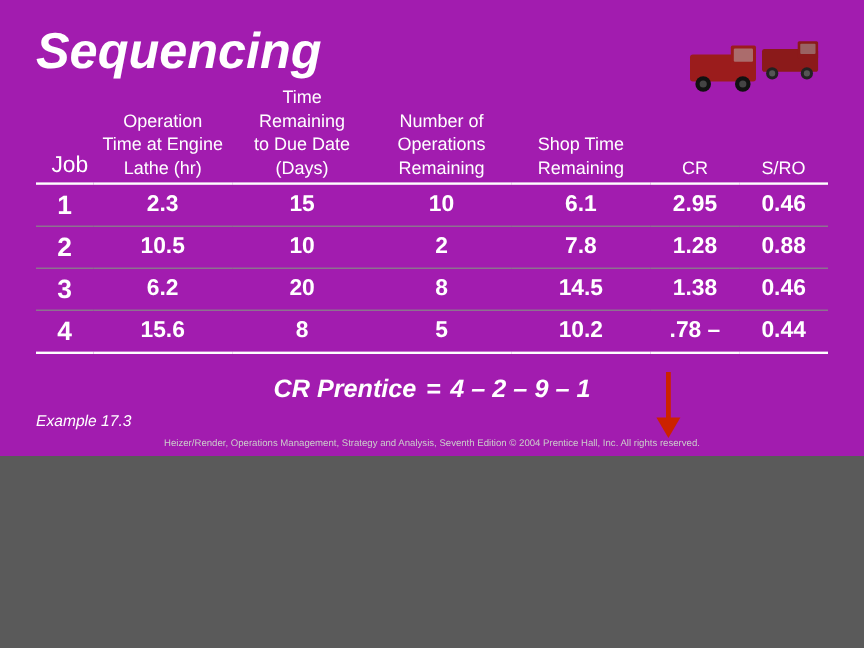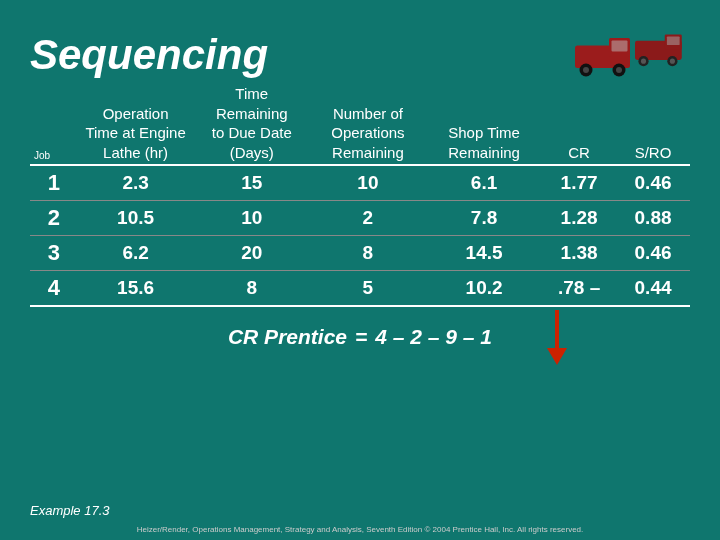--- a/index.html
+++ b/index.html
@@ -9,23 +9,23 @@
       height: 540px;
       background-color: #5a5a5a;
       font-family: Arial, sans-serif;
       color: #fff;
       overflow: hidden;
       position: relative;
     }
 
     .main-container {
       width: 720px;
-      height: 540px;
-      background: #0f766e;
-      padding: 32px 30px 15px 30px;
+      height: 380px;
+      background: #a21caf;
+      padding: 20px 30px 15px 30px;
       position: relative;
     }
 
     .title {
       font-size: 42px;
       font-style: italic;
       font-weight: bold;
       color: #fff;
       line-height: 1.1;
       margin-bottom: 2px;
@@ -160,21 +160,21 @@
       </g>
     </svg>
   </div>
 
   <div class="title">Sequencing</div>
 
   <div class="table-wrapper">
     <table>
       <thead>
         <tr>
-          <th style="text-align:left; width:45px; font-size:10px;">Job</th>
+          <th style="text-align:right; width:45px; font-size:19px;">Job</th>
           <th style="width:110px;">
             Operation<br>Time at Engine<br>Lathe (hr)
           </th>
           <th style="width:110px;">
             Time<br>Remaining<br>to Due Date<br>(Days)
           </th>
           <th style="width:110px;">
             Number of<br>Operations<br>Remaining
           </th>
           <th style="width:110px;">
@@ -184,21 +184,21 @@
           <th style="width:70px;">S/RO</th>
         </tr>
       </thead>
       <tbody>
         <tr>
           <td>1</td>
           <td>2.3</td>
           <td>15</td>
           <td>10</td>
           <td>6.1</td>
-          <td>1.77</td>
+          <td>2.95</td>
           <td>0.46</td>
         </tr>
         <tr>
           <td>2</td>
           <td>10.5</td>
           <td>10</td>
           <td>2</td>
           <td>7.8</td>
           <td>1.28</td>
           <td>0.88</td>

